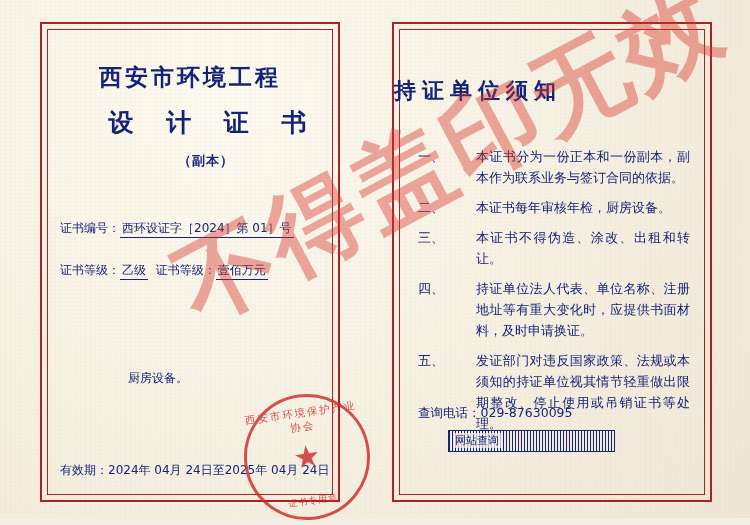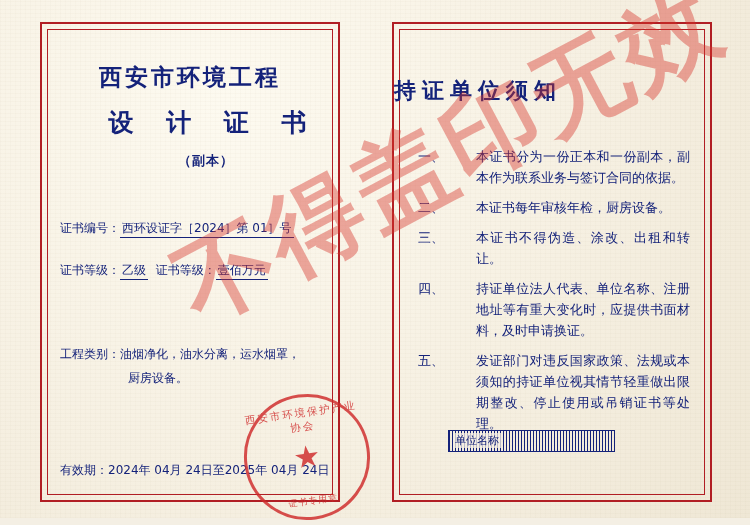--- a/index.html
+++ b/index.html
@@ -137,23 +137,20 @@
 
     <div class="field" id="f-no">
       <span class="lab">证书编号：</span><span class="val u">西环设证字［2024］第  01］号</span>
     </div>
 
     <div class="field" id="f-grade">
       <span class="lab">证书等级：</span><span class="val u">乙级</span>&nbsp;&nbsp;<span class="lab">证书等级：</span><span class="val u">壹佰万元</span>
     </div>
 
 
-    <div class="field" id="f-cat">
-      <span class="lab">工程类别：</span><span class="val">油烟净化，油水分离，运水烟罩，</span>
-    </div>
     <div class="field" id="f-cat2">厨房设备。</div>
 
 
     <div class="field" id="f-valid">
       <span class="lab">有效期：</span><span class="val">2024年 04月 24日至2025年 04月 24日</span>
     </div>
 
     <div class="seal" id="seal-left">
       <div class="arc">西安市环境保护产业协会</div>
       <div class="star">★</div>
@@ -182,20 +179,21 @@
       <div class="item">
         <div class="num">四、</div>
         <div class="txt">持证单位法人代表、单位名称、注册地址等有重大变化时，应提供书面材料，及时申请换证。</div>
       </div>
       <div class="item">
         <div class="num">五、</div>
         <div class="txt">发证部门对违反国家政策、法规或本须知的持证单位视其情节轻重做出限期整改、停止使用或吊销证书等处理。</div>
       </div>
     </div>
 
+    <div id="phone">查询电话：029-87630095</div>
     <div id="qrbox">
-      <span>单位名称</span>
+      <span>网站查询</span>
     </div>
 
   </div>
 
   <div id="watermark">不得盖印无效</div>
 </div>
 
 </body></html>

